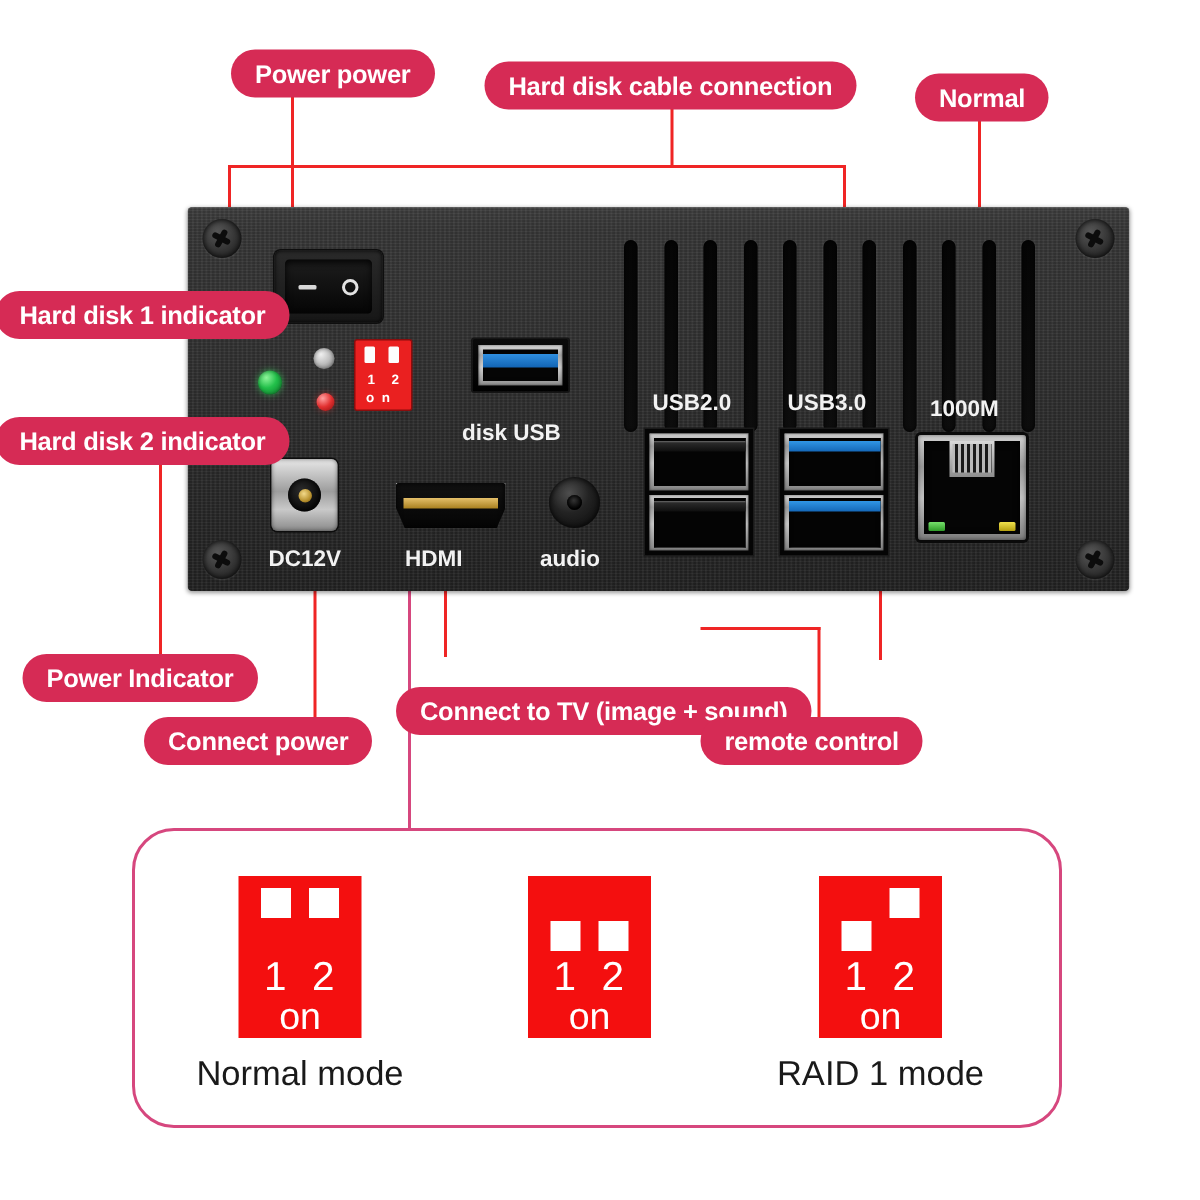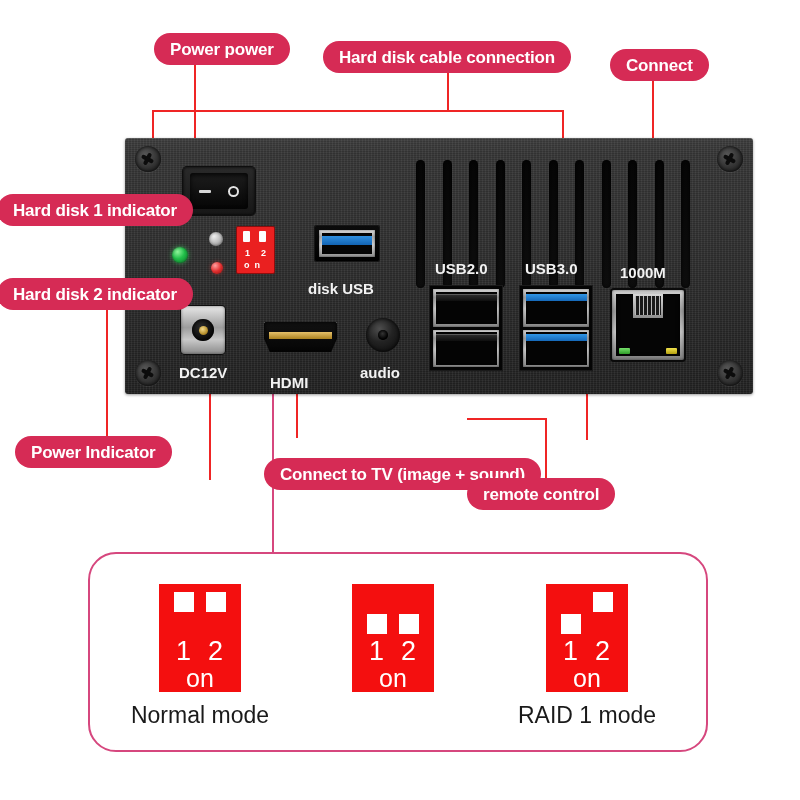--- a/index.html
+++ b/index.html
@@ -330,21 +330,21 @@
     <div class="dcjack" style="left:56px; top:168px; width:44px; height:48px;">
       <div class="barrel">
         <div class="pin"></div>
       </div>
     </div>
     <div class="port-label" style="left:54px; top:226px;">DC12V</div>
 
     <div class="hdmi" style="left:139px; top:184px; width:73px; height:30px;">
       <div class="gold"></div>
     </div>
-    <div class="port-label" style="left:145px; top:226px;margin-top:10px;">HDMI</div>
+    <div class="port-label" style="left:145px; top:226px;">HDMI</div>
 
     <div class="audio" style="left:241px; top:180px; width:34px; height:34px;">
       <div class="hole"></div>
     </div>
     <div class="port-label" style="left:235px; top:226px;">audio</div>
 
     <div class="usb-single" style="left:190px; top:88px; width:64px; height:35px;">
       <div class="usb-shell">
         <div class="usb-cav">
           <div class="usb-tongue blue"></div>
@@ -401,24 +401,25 @@
         <div class="rj45-pins"></div>
         <div class="rj45-led g"></div>
         <div class="rj45-led y"></div>
       </div>
     </div>
     <div class="port-label" style="left:495px; top:126px;">1000M</div>
   </div>
 
   <div class="pill" style="left:154px; top:33px;">Power power</div>
   <div class="pill" style="left:323px; top:41px;">Hard disk cable connection</div>
-  <div class="pill" style="left:610px; top:49px;">Connect</div>
+  <div class="pill" style="left:610px; top:49px;">Normal</div>
   <div class="pill" style="left:-3px; top:194px;">Hard disk 1 indicator</div>
   <div class="pill" style="left:-3px; top:278px;">Hard disk 2 indicator</div>
   <div class="pill" style="left:15px;   top:436px;">Power Indicator</div>
+  <div class="pill" style="left:96px;  top:478px;">Connect power</div>
   <div class="pill" style="left:264px; top:458px;text-align:center;">Connect to TV (image + sound)</div>
   <div class="pill" style="left:467px; top:478px;">remote control</div>
 
   <div id="modebox">
       <div class="mode" style="left: 25px;">
         <div class="dip-big">
           <div class="bsw" style="left: 15px; top: 8px;"></div>
           <div class="bsw" style="left: 47px; top: 8px;"></div>
           <div class="bnum" style="left: 17px; top: 54px;">1</div>
           <div class="bnum" style="left: 49px; top: 54px;">2</div>

